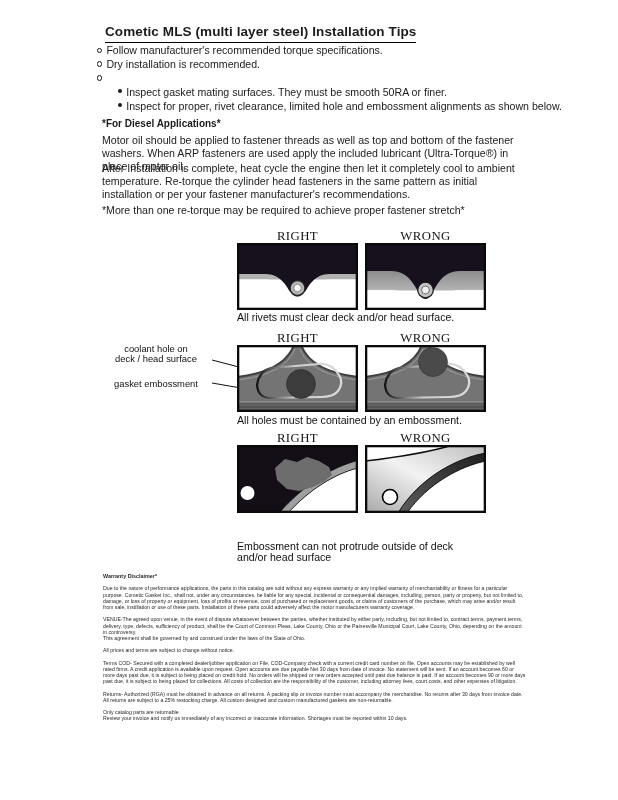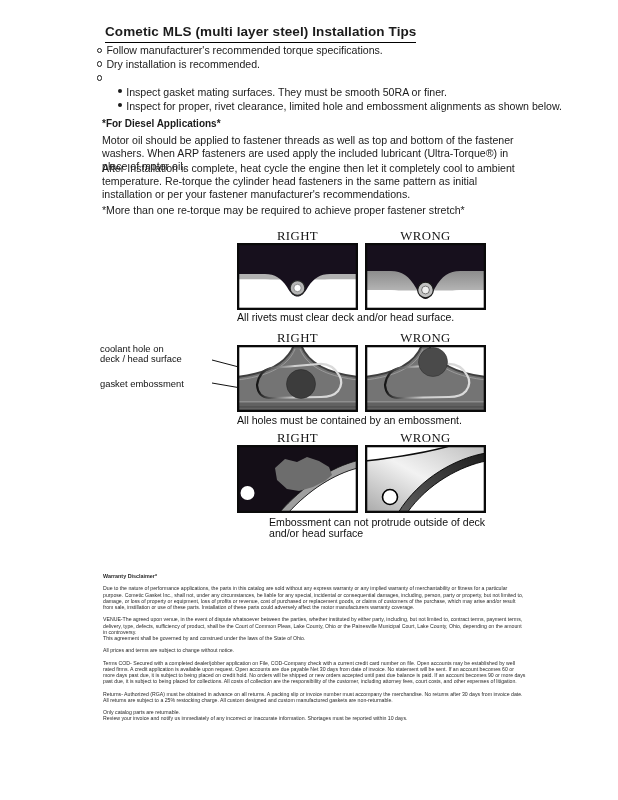--- a/index.html
+++ b/index.html
@@ -15,21 +15,21 @@
   .bullets{left:97px;top:44px;font-size:10.6px;}
   .b-row{display:flex;align-items:flex-start;height:13.9px;}
   .b-row.sub{padding-left:21px;}
   .marker{flex:0 0 auto;margin-top:3.6px;margin-right:4px;width:4.2px;height:4.2px;border-radius:50%;}
   .marker.hollow{border:1.1px solid #1b1b1b;width:3.4px;height:3.4px;}
   .marker.solid{background:#1b1b1b;}
   .diesel-head{left:102px;top:118px;font-size:10px;font-weight:bold;}
   .para{left:102px;width:428px;font-size:10.6px;line-height:13px;}
   .dw-label{width:121px;text-align:center;font-size:12.8px;color:#141414;letter-spacing:.4px;font-family:Liberation Serif, serif;}
   .caption{left:237px;font-size:10.6px;line-height:11px;color:#101010;}
-  .side-labels{left:100px;width:112px;text-align:left;font-size:9.4px;line-height:9.8px;color:#111;}
+  .side-labels{left:100px;width:112px;text-align:center;font-size:9.4px;line-height:9.8px;color:#111;}
   .disclaimer{left:103px;top:573px;width:424px;font-size:5.2px;line-height:6.25px;color:#2a2a2a;}
   .disclaimer .dp{margin:0 0 6px 0;}
   .disclaimer .dp.tight{margin-bottom:0;}
   .disc-head{font-weight:bold;font-size:5.4px;margin:0 0 6px 0;}
   .footer{left:383px;top:760px;font-size:13px;color:#c2410c;letter-spacing:.2px;margin-left:41px;}
   svg{display:block;}
 </style>
 </head>
 <body>
 
@@ -179,21 +179,21 @@
       </linearGradient>
     </defs>
     <rect x="0" y="0" width="121" height="68" fill="#ffffff"></rect>
     <path d="M0,16 C35,12 68,6 88,0 L121,0 V8 C92,13 55,32 33,68 L0,68 Z" fill="url(#g3w)"></path>
     <path d="M0,16 C35,12 68,6 88,0" fill="none" stroke="#0d0d0d" stroke-width="1.5"></path>
     <path d="M33,68 C55,32 92,13 121,8 V16 C96,21 63,38 42,68 Z" fill="url(#g3d)" stroke="#000" stroke-width="0.9"></path>
     <circle cx="25" cy="52" r="7.5" fill="#ffffff" stroke="#000" stroke-width="1.6"></circle>
     <rect x="1" y="1" width="119" height="66" fill="none" stroke="#0a0a0a" stroke-width="2.6"></rect>
   </svg>
 
-  <div class="abs caption" style="top:517px;margin-left:32px;">
+  <div class="abs caption" style="top:541px;">
     <div>Embossment can not protrude outside of deck</div>
     <div>and/or head surface</div>
   </div>
 
   <div class="abs disclaimer">
     <div class="disc-head">Warranty Disclaimer*</div>
     <p class="dp">Due to the nature of performance applications, the parts in this catalog are sold without any express warranty or any implied warranty of merchantability or fitness for a particular purpose.  Cometic Gasket Inc., shall not, under any circumstances, be liable for any special, incidental or consequential damages, including, person, party or property, but not limited to, damage, or loss of property or equipment, loss of profits or revenue, cost of purchased or replacement goods, or claims of customers of the purchase, which may arise and/or result from sale, instillation or use of these parts.  Installation of these parts could adversely affect the motor manufacturers warranty coverage.</p>
     <p class="dp tight">VENUE-The agreed upon venue, in the event of dispute whatsoever between the parties, whether instituted by either party, including, but not limited to, contract terms, payment terms, delivery, type, defects, sufficiency of product, shall be the Court of Common Pleas, Lake County, Ohio or the Painesville Municipal Court, Lake County, Ohio, depending on the amount in controversy.</p>
     <p class="dp">This agreement shall be governed by and construed under the laws of the State of Ohio.</p>
     <p class="dp">All prices and terms are subject to change without notice.</p>

